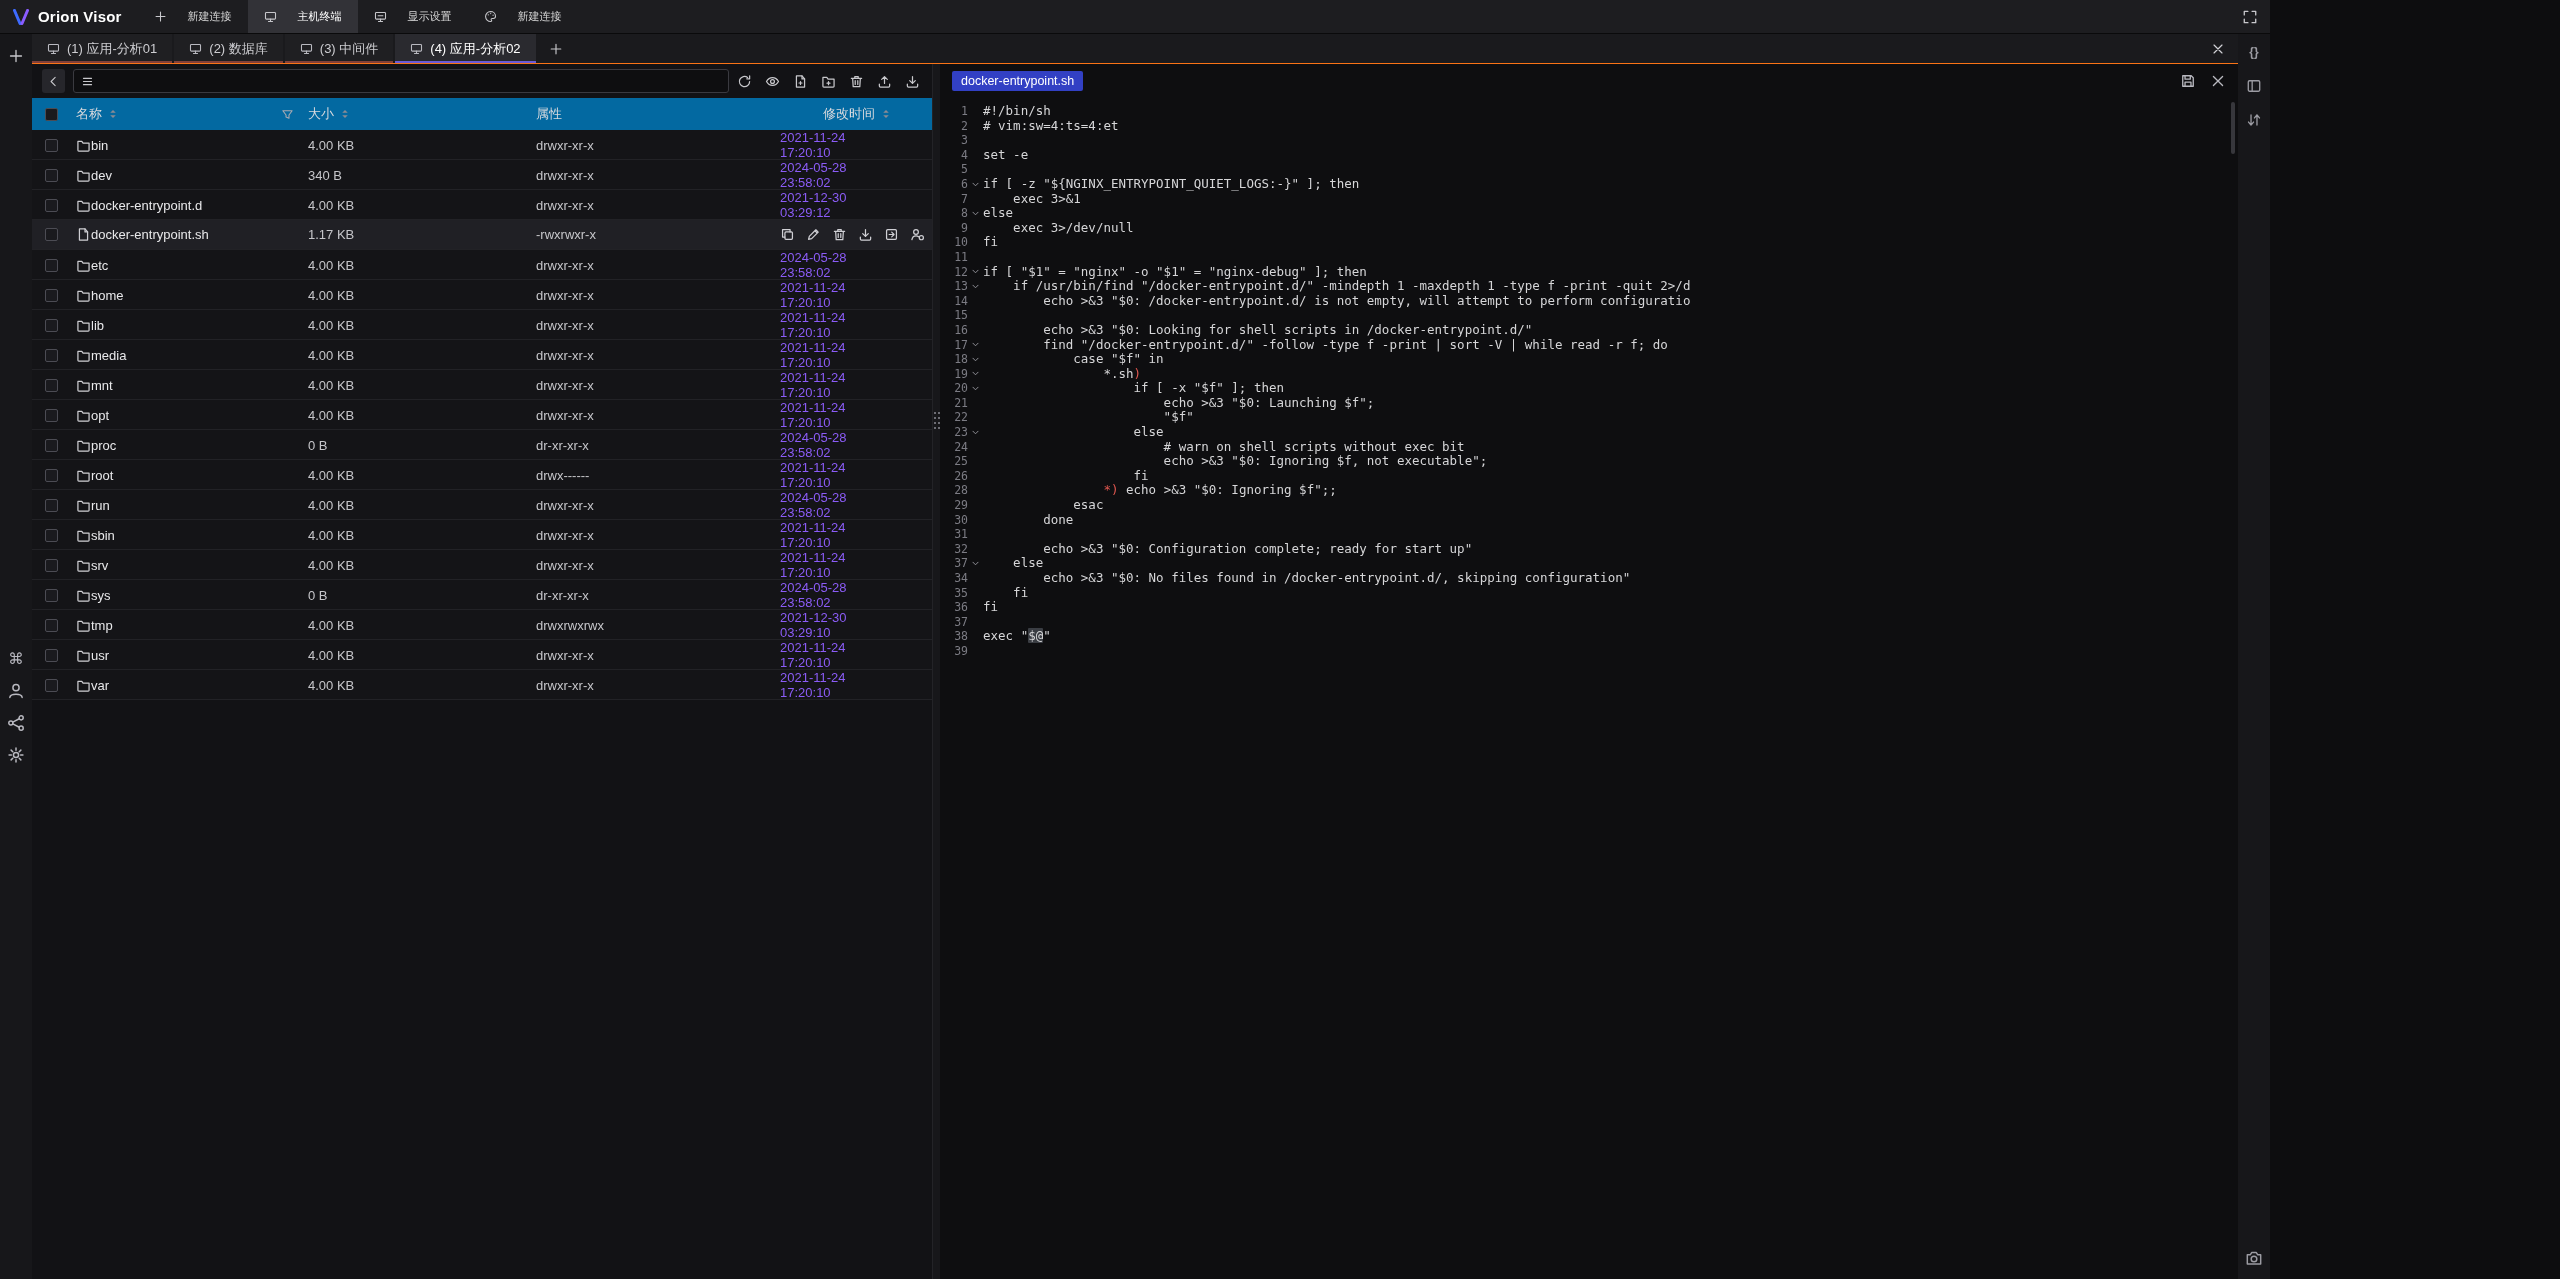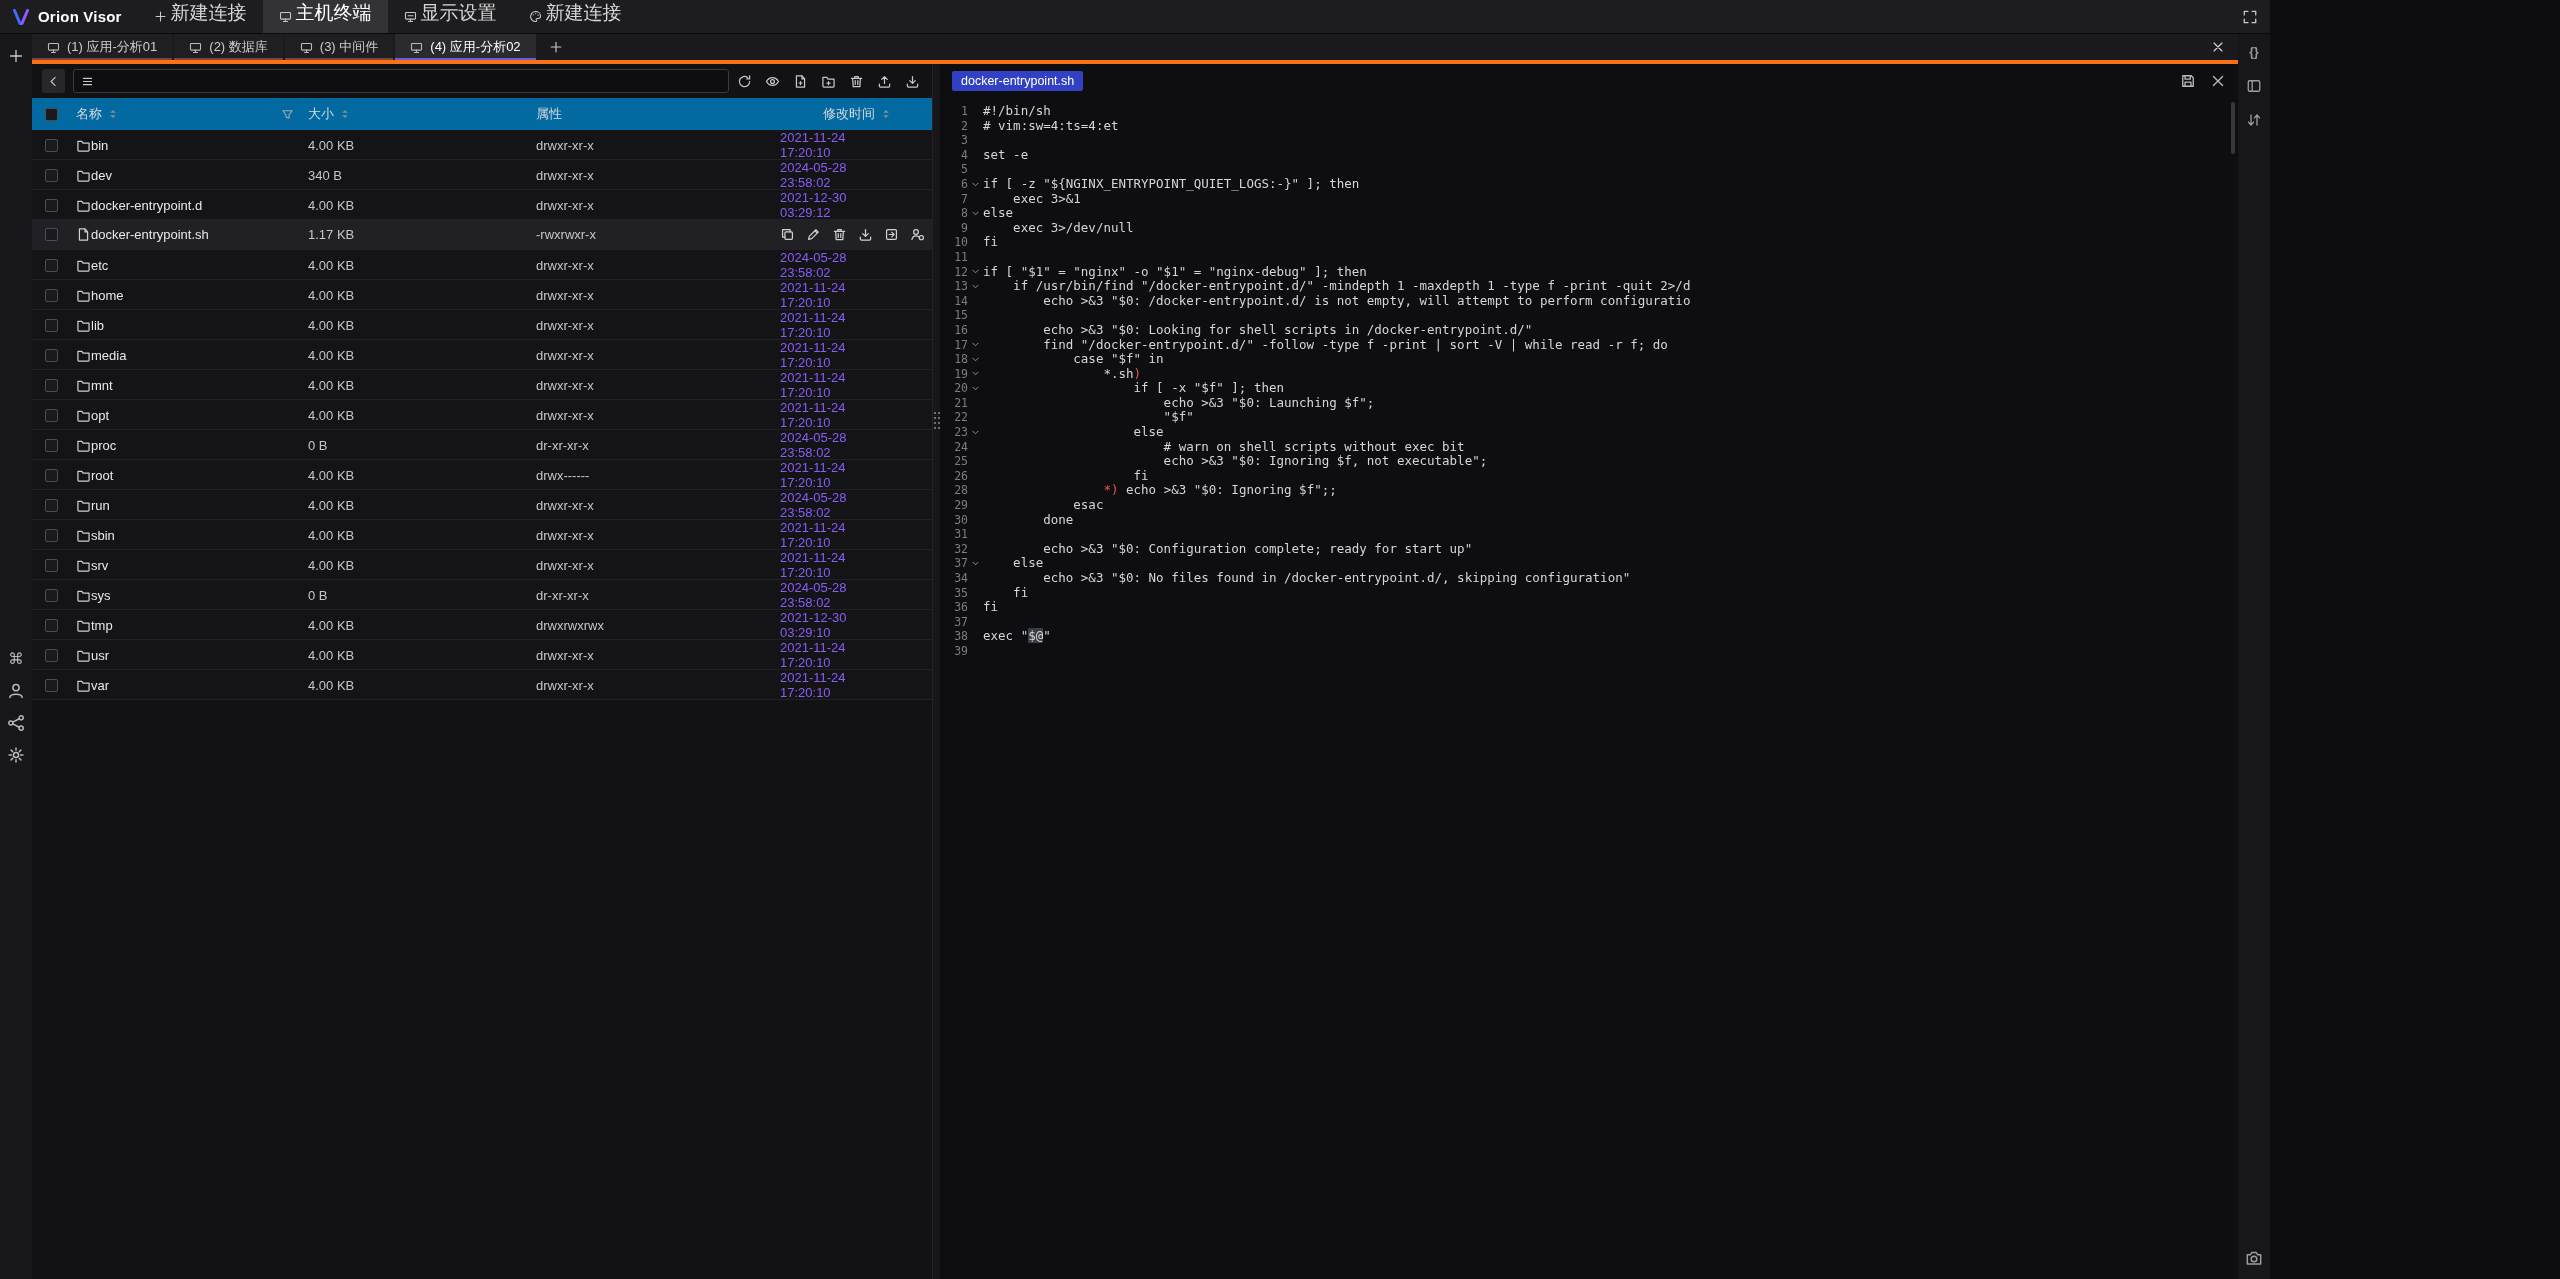--- a/index.html
+++ b/index.html
@@ -12,38 +12,38 @@
   .ic svg{width:14px;height:14px;fill:none;stroke:currentColor;stroke-width:1.15;stroke-linecap:round;stroke-linejoin:round}
   .ic svg .f{fill:currentColor;stroke:none}
   .ic12 svg{width:12px;height:12px}.ic13 svg{width:13px;height:13px}
   .ic15 svg{width:15px;height:15px}.ic16 svg{width:16px;height:16px}.ic18 svg{width:18px;height:18px}
 
   
   .hdr{height:34px;flex:0 0 34px;background:#1d1d20;display:flex;align-items:center;border-bottom:1px solid #0a0a0b}
   .logo{display:flex;align-items:center;gap:8px;padding:0 16px 0 12px}
   .logo-title{font-weight:bold;font-size:15px;color:#fff;letter-spacing:.2px}
   .menu{display:flex;height:100%}
-  .menu-item{display:flex;gap:4px;padding:0 16px;color:#d6d6d6;font-size:19px;cursor:pointer}
+  .menu-item{display:flex;align-items:center;gap:21px;padding:0 16px;color:#d6d6d6;font-size:11px;cursor:pointer}
   .menu-item.active{background:#323237;color:#fff}
   .hdr-right{margin-left:auto;padding-right:12px;display:flex;align-items:center}
 
   
   .main{flex:1;display:flex;min-height:0}
   .rail{width:32px;flex:0 0 32px;background:#17171a;display:flex;flex-direction:column;align-items:center;position:relative}
   .rail .plus{padding-top:14px}
   .rail-bottom{position:absolute;top:616px;display:flex;flex-direction:column;gap:14px;align-items:center}
   .rail-bottom .ic{color:#b9b9c0}
   .rail-right{padding-top:10px;gap:18px}
   .rail-right .ic{color:#9c9ca3}
   .rr-cam{margin-top:auto;margin-bottom:12px}
 
   .work{flex:1;display:flex;flex-direction:column;min-width:0}
 
   
-  .tabbar{height:30px;flex:0 0 30px;background:#1a1a1d;display:flex;align-items:stretch;border-bottom:4px solid #f97316}
+  .tabbar{height:30px;flex:0 0 30px;background:#1a1a1d;display:flex;align-items:stretch;border-bottom:1px solid #f97316}
   .tabs{display:flex}
   .tab{display:flex;align-items:center;gap:7px;padding:0 15px;background:#1f1f22;color:#cdcdd1;
     position:relative;margin-right:2px;cursor:pointer;font-size:13px}
   .tab::after{content:"";position:absolute;left:0;right:0;bottom:0;height:2px;background:var(--accent)}
   .tab.active{background:#2a2a2f;color:#fff}
   .tab .ic{color:#b9b9c0}
   .tab-add{width:36px;display:flex;align-items:center;justify-content:center}
   .tab-closeall{margin-left:auto;width:40px;display:flex;align-items:center;justify-content:center;color:#d2d2d6}
 
   .content{flex:1;display:flex;min-height:0;background:#0f0f11}

